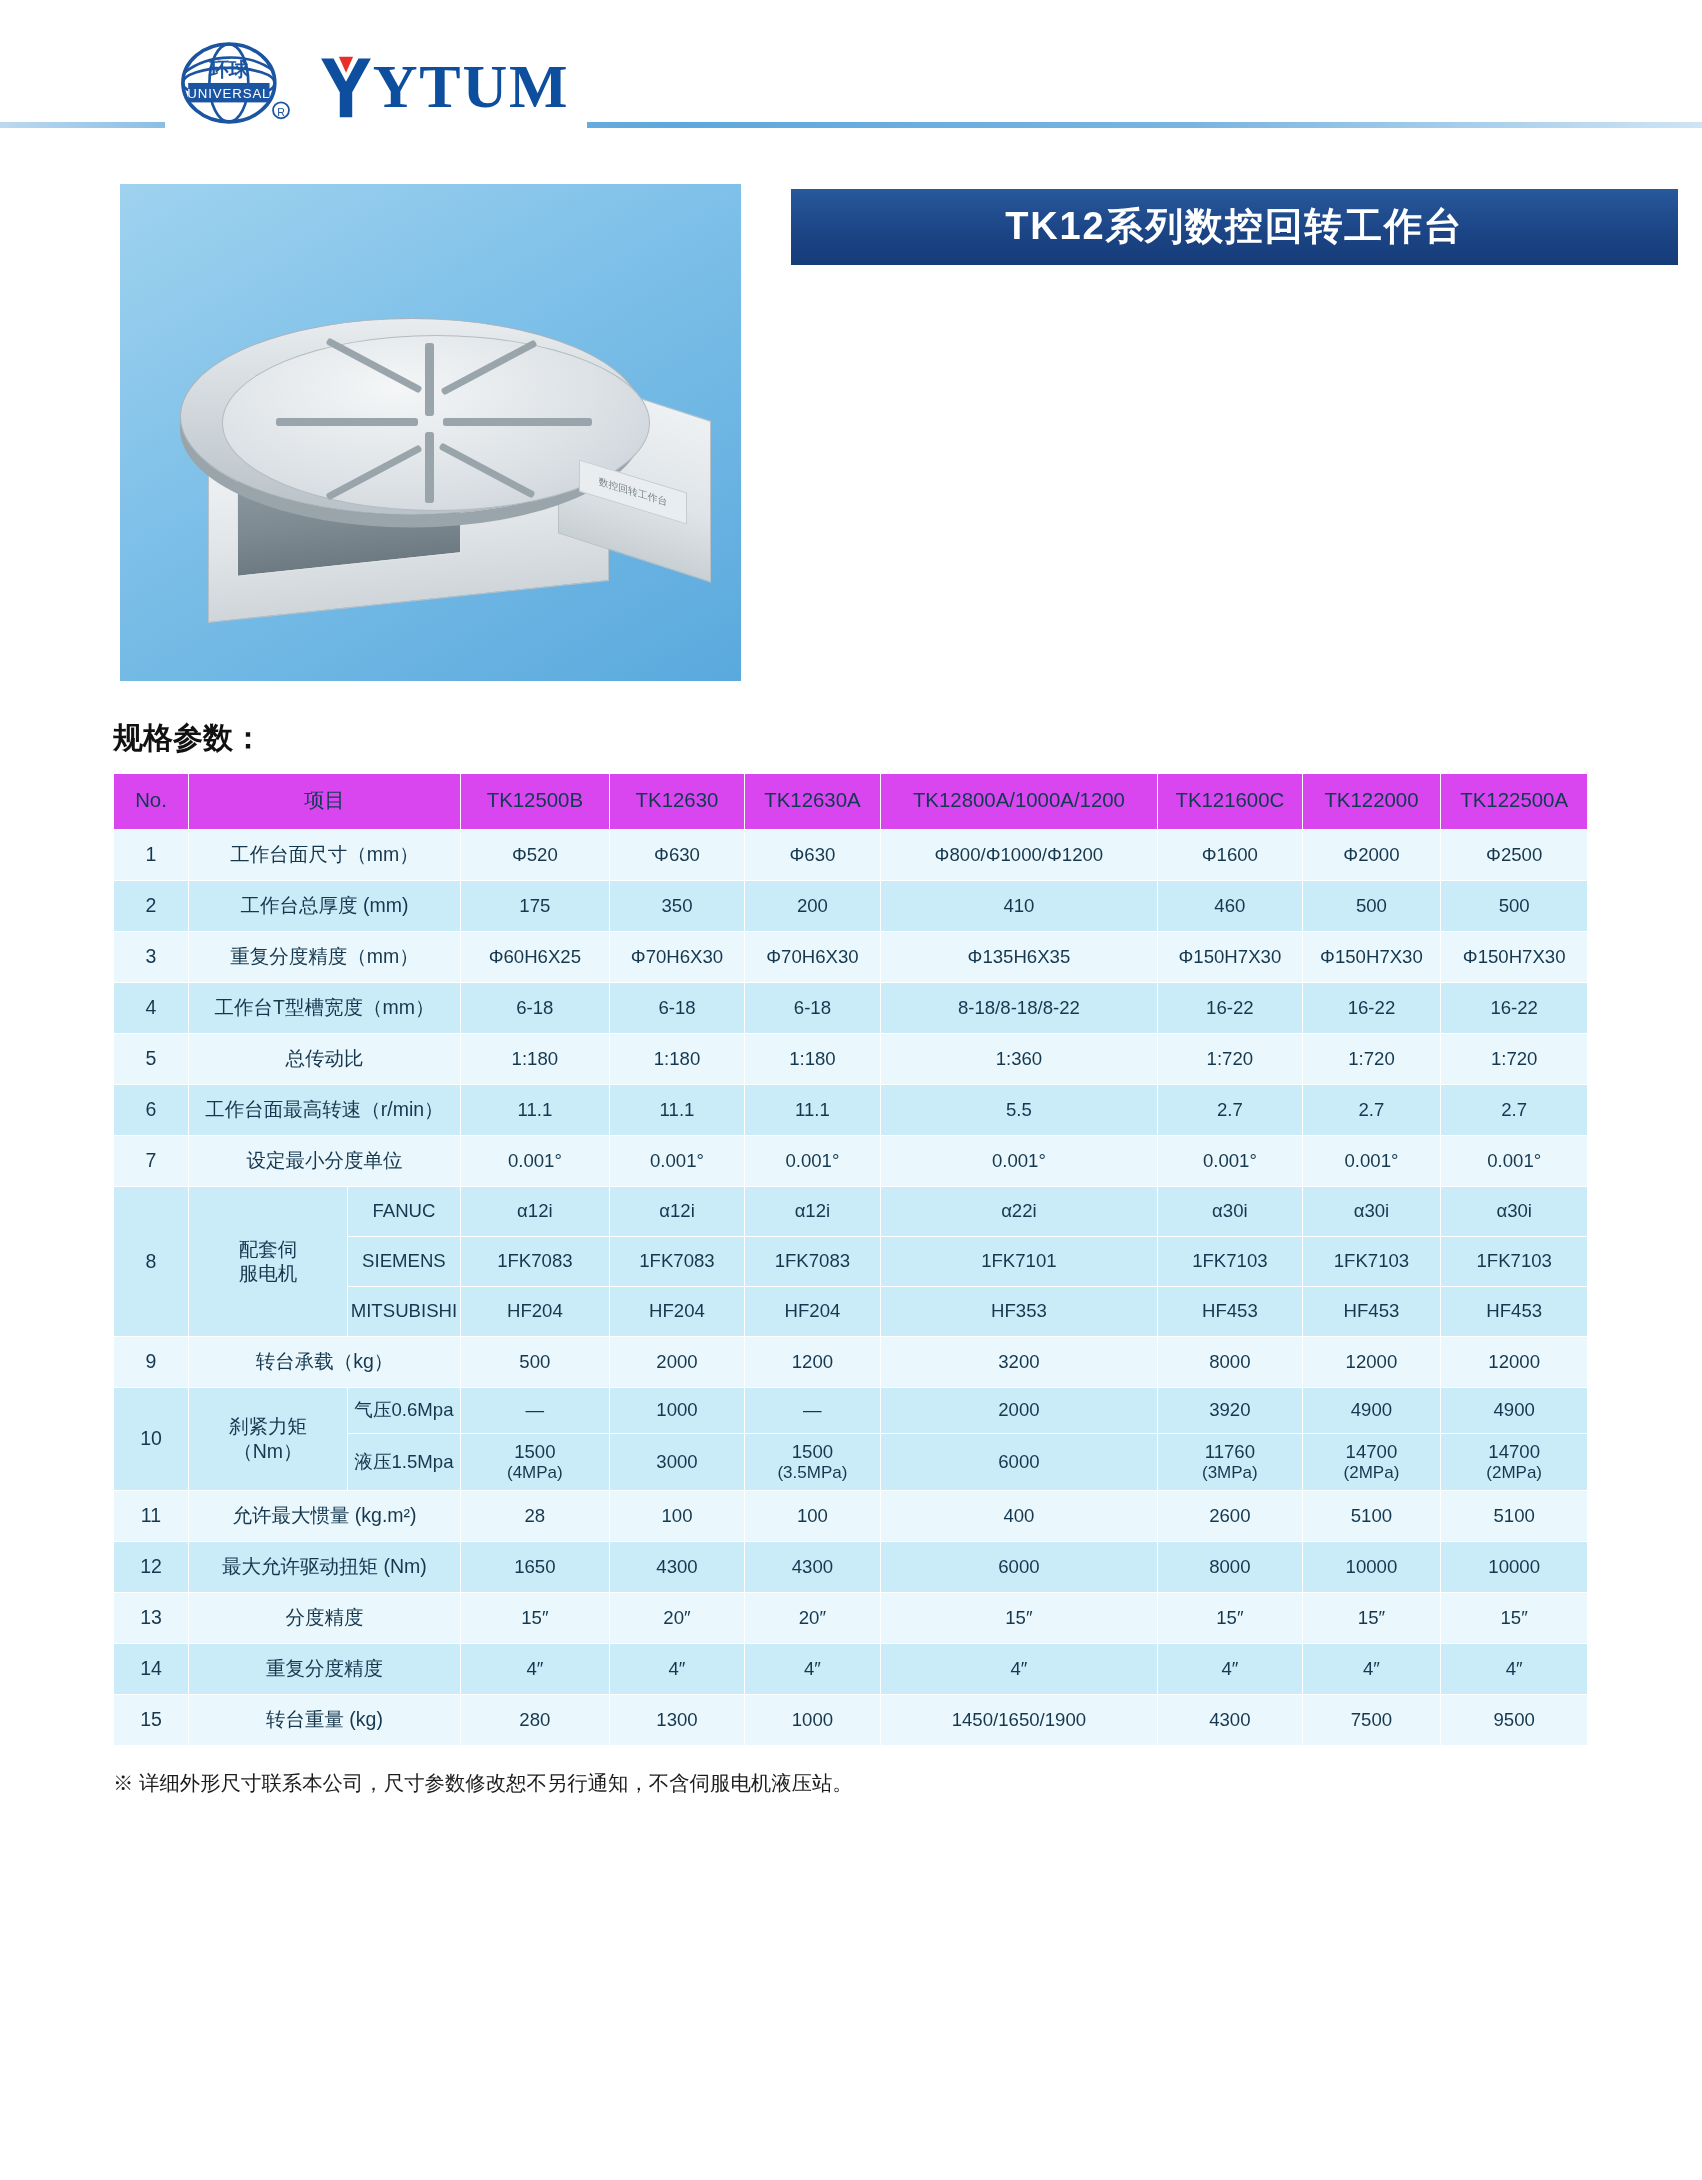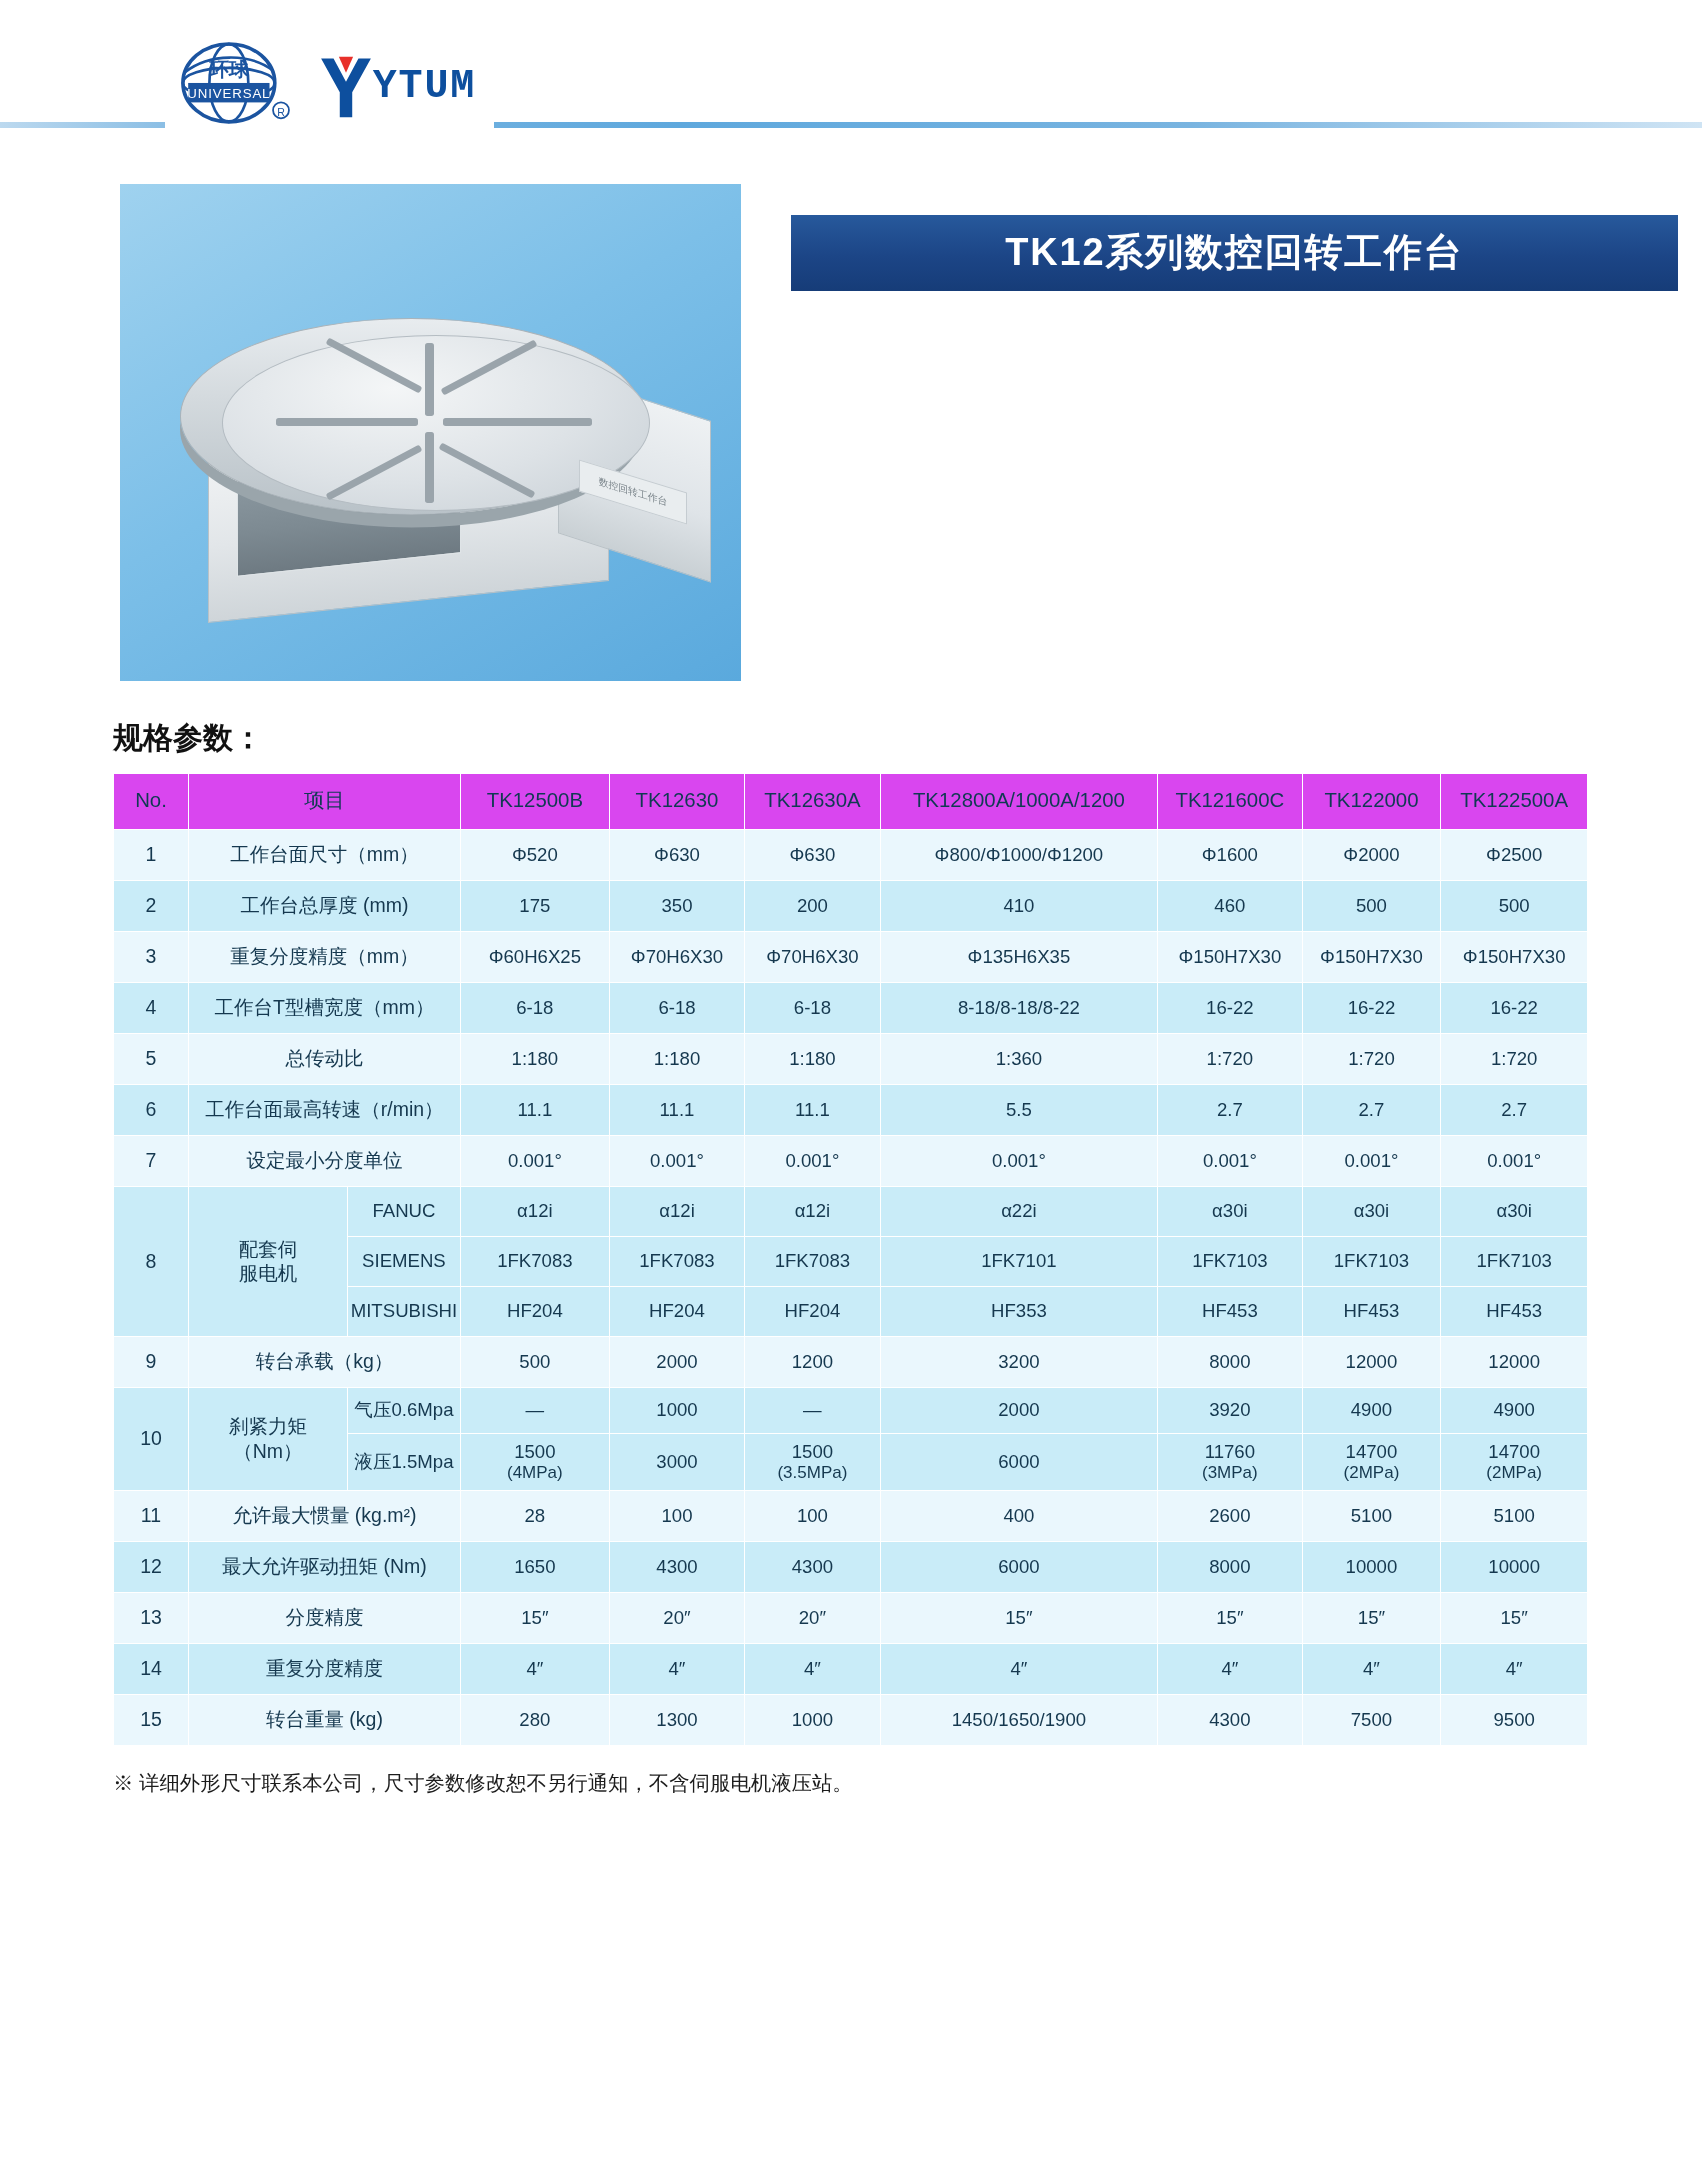--- a/index.html
+++ b/index.html
@@ -42,25 +42,25 @@
   .logo-mark {
     position: relative;
     width: 133px;
     height: 99px;
     flex: 0 0 auto;
   }
   .logo-mark svg { display: block; }
   .logo-text {
     display: flex;
     align-items: center;
-    font-size: 40px;
+    font-size: 62px;
     font-weight: bold;
     letter-spacing: 1.8px;
     color: #0d4f9e;
-    font-family: Liberation Mono, monospace;
+    font-family: Liberation Serif, serif;
     justify-content: space-between;
   }
   .logo-text .y-glyph {
     display: inline-block;
     position: relative;
     width: 50px;
     height: 64px;
     margin-right: 1.8px;
   }
   .header-rule {
@@ -171,21 +171,21 @@
     padding-top: 0;
     flex: 1 1 auto;
   }
   .title-bar {
     width: 887px;
     height: 76px;
     background: linear-gradient(to bottom, #27599c 0%, #1c4586 55%, #163c78 100%);
     display: flex;
     align-items: center;
     justify-content: center;
-    margin-top: 31px;
+    margin-top: 5px;
   }
   .title-bar h1 {
     margin: 0;
     color: #ffffff;
     font-size: 38px;
     font-weight: bold;
     letter-spacing: 1.8px;
   }
   .features {
     margin-top: 51px;

